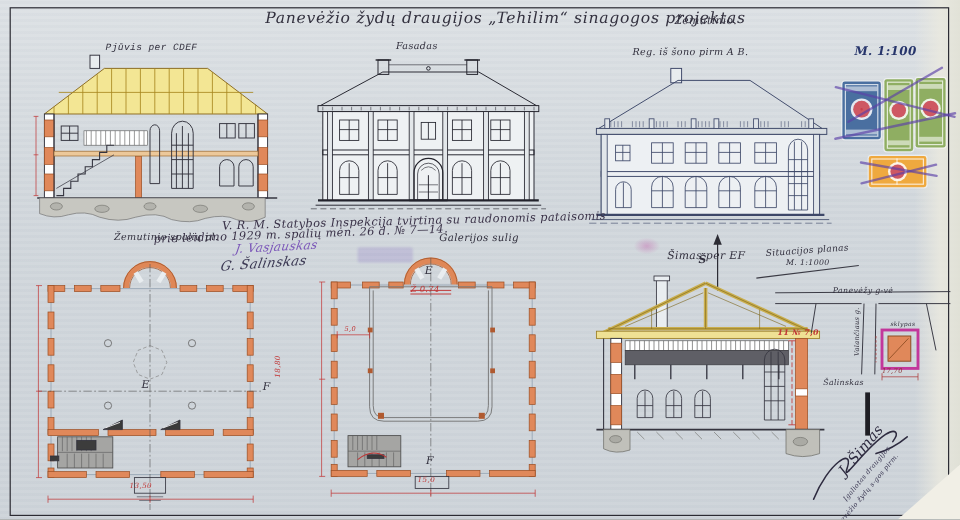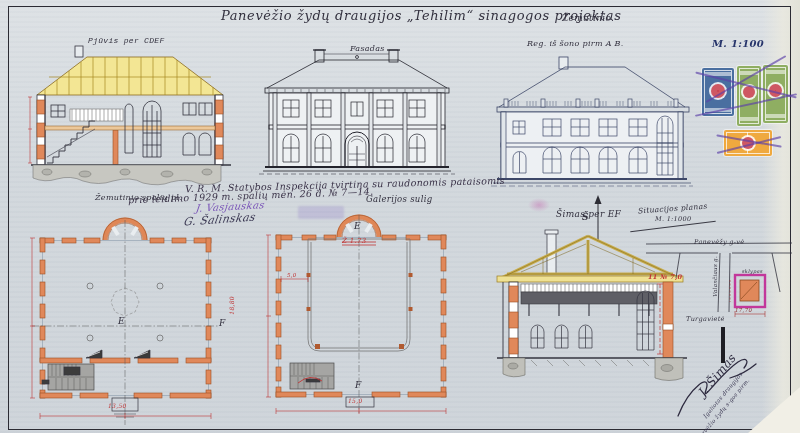--- a/index.html
+++ b/index.html
@@ -36,21 +36,21 @@
 
 <div id="sheet">
   <div class="abs foldband"></div>
   <div class="abs frame"></div>
 
   <span class="abs hw title" style="left:183px;top:8px;">Panevėžio žydų draugijos „Tehilim“ sinagogos projektas</span>
   <span class="abs hw" style="left:562px;top:13px;font-size:9px;">Žemutinio.</span>
   <span class="abs hw blueink" style="left:712px;top:38px;font-size:10px;font-weight:bold;">M. 1:100</span>
 
   <span class="abs hw lbl" style="left:88px;top:36px;font-family:Liberation Mono, monospace;">Pjūvis per CDEF</span>
-  <span class="abs hw lbl" style="left:330px;top:44px;margin-left:20px;">Fasadas</span>
+  <span class="abs hw lbl" style="left:330px;top:34px;">Fasadas</span>
   <span class="abs hw lbl" style="left:527px;top:39px;">Reg. iš šono pirm A B.</span>
 
   <svg style="left:25px;top:45px;" width="212" height="148" viewBox="0 0 212 148">
     <g stroke="#34343f" stroke-width=".8" fill="none">
       <polygon points="12,50 62,12 148,12 198,50" fill="#f3e694" stroke="#8a6a1e"></polygon>
       <g stroke="#a8871f" stroke-width=".7">
         <line x1="20" y1="50" x2="20" y2="44"></line>
           <line x1="32" y1="50" x2="32" y2="35"></line>
         <line x1="44" y1="50" x2="44" y2="26"></line>
           <line x1="56" y1="50" x2="56" y2="17"></line>
@@ -546,21 +546,21 @@
           <line x1="19" y1="61" x2="19" y2="67"></line>
           <line x1="46" y1="61" x2="46" y2="67"></line>
       </g>
     </g>
   </svg>
 
   <span class="abs hw" style="left:118px;top:316px;font-size:9px;">E</span>
   <span class="abs hw" style="left:219px;top:318px;font-size:9px;">F</span>
   <span class="abs hw" style="left:354px;top:221px;font-size:9px;">E</span>
   <span class="abs hw" style="left:355px;top:380px;font-size:9px;">F</span>
-  <span class="abs hw red" style="left:342px;top:237px;font-size:7px;">Ž 1.73</span>
+  <span class="abs hw red" style="left:342px;top:237px;font-size:7px;">Ž 0.74</span>
   <span class="abs hw red" style="left:348px;top:397px;font-size:6px;">15,0</span>
   <span class="abs hw red" style="left:108px;top:402px;font-size:6px;">13,50</span>
   <span class="abs hw red vert" style="left:228px;top:296px;font-size:6px;">18,80</span>
   <span class="abs hw red" style="left:287px;top:272px;font-size:5.5px;">5,0</span>
 
   <svg style="left:495px;top:228px;" width="200" height="164" viewBox="0 0 200 164">
     <g fill="none" stroke="#34343f" stroke-width=".8">
       <rect x="52" y="4" width="9" height="42" fill="#e9edf0" stroke-width=".7"></rect>
       <rect x="50" y="2" width="13" height="4" fill="#e9edf0" stroke-width=".7"></rect>
       <g stroke="#c9ae4e" stroke-width="3">
@@ -691,21 +691,21 @@
           <line x1="95" y1="81" x2="95" y2="87"></line>
           <line x1="125" y1="81" x2="125" y2="87"></line>
         <line x1="90" y1="50" x2="90" y2="72" stroke-dasharray="2 1.5"></line>
       </g>
     </g>
   </svg>
   <span class="abs hw" style="left:694px;top:238px;font-size:6.5px;">Panevėžy g-vė</span>
   <span class="abs hw vert" style="left:712px;top:256px;font-size:5.5px;">Valančiaus g.</span>
   <span class="abs hw" style="left:742px;top:268px;font-size:5px;">sklypas</span>
   <span class="abs hw" style="left:735px;top:307px;font-size:5.5px;color:#8a3030;">17,70</span>
-  <span class="abs hw" style="left:686px;top:315px;font-size:6.5px;">Turgavietė</span>
+  <span class="abs hw" style="left:686px;top:315px;font-size:6.5px;">Šalinskas</span>
   <div class="abs" style="left:721px;top:327px;width:4px;height:36px;background:#1e1e24;"></div>
 
   <svg style="left:660px;top:338px;" width="140" height="95" viewBox="0 0 140 95">
     <path d="M18,78 C30,48 52,34 46,52 C41,66 60,36 78,24 C86,19 90,22 84,30 M70,40 q14,-4 26,-14" stroke="#2e2b40" stroke-width="1.3" fill="none" stroke-linecap="round"></path>
   </svg>
   <span class="abs hw" style="left:692px;top:368px;font-size:12px;transform:rotate(-50deg);color:#2e2b40;">J. Šimas</span>
   <span class="abs hw" style="left:694px;top:392px;font-size:5.5px;transform:rotate(-50deg);color:#3a3752;">Įgaliotas draugijos</span>
   <span class="abs hw" style="left:680px;top:408px;font-size:5.5px;transform:rotate(-50deg);color:#3a3752;">Panevėžio žydų s-gos pirm.</span>
 
   <div class="abs corner"></div>

